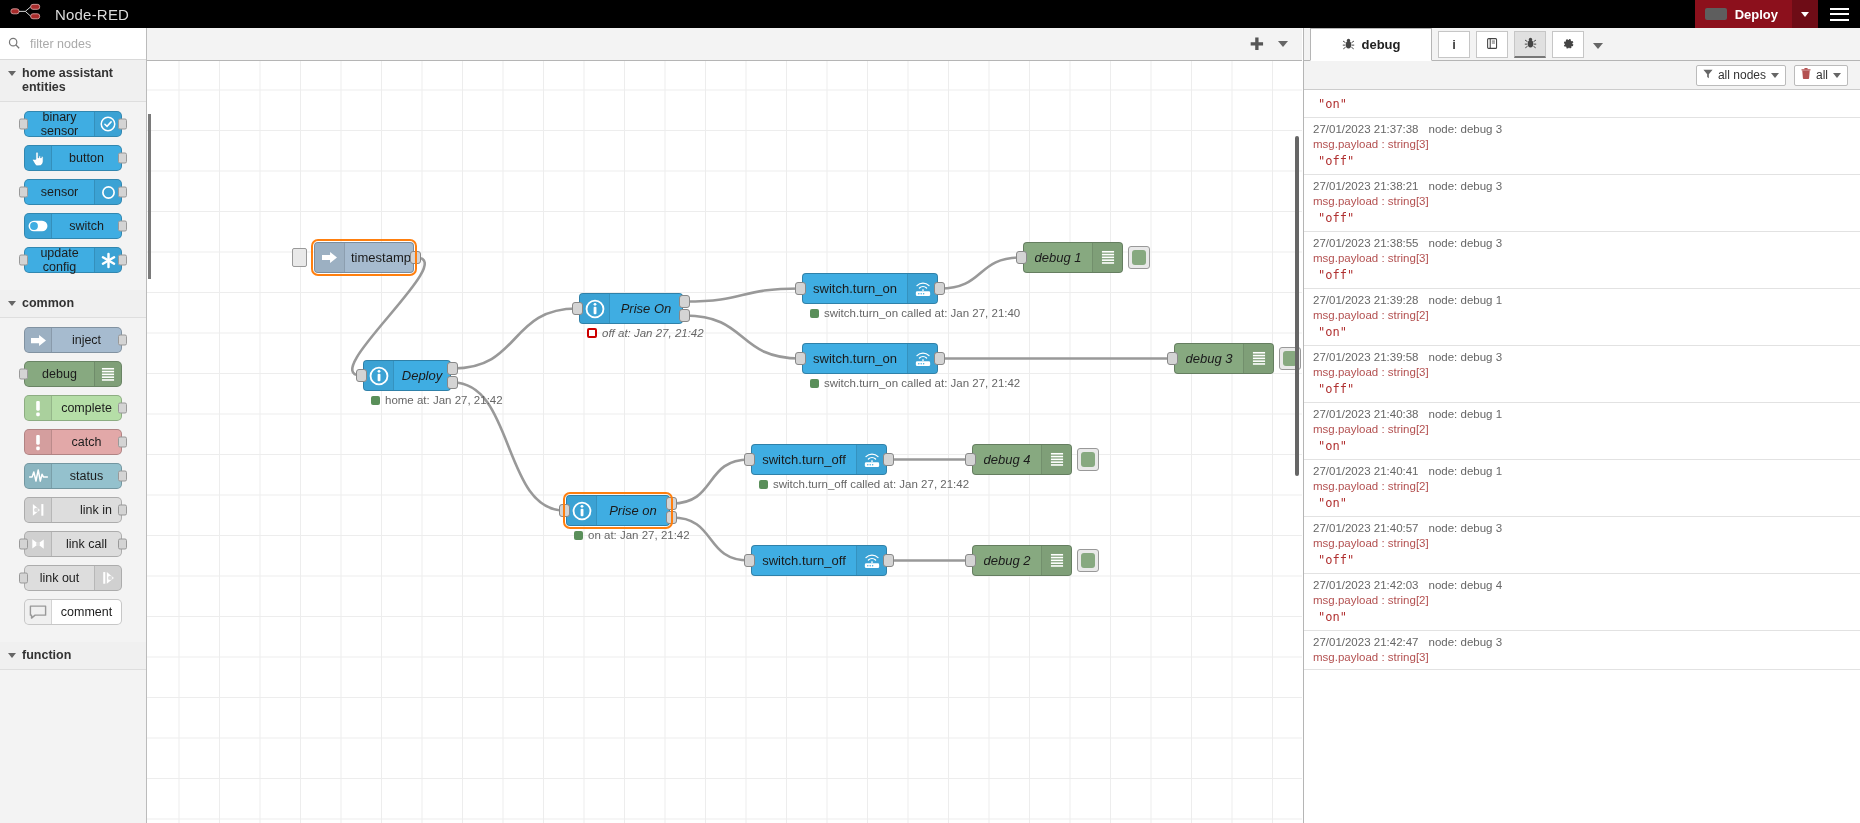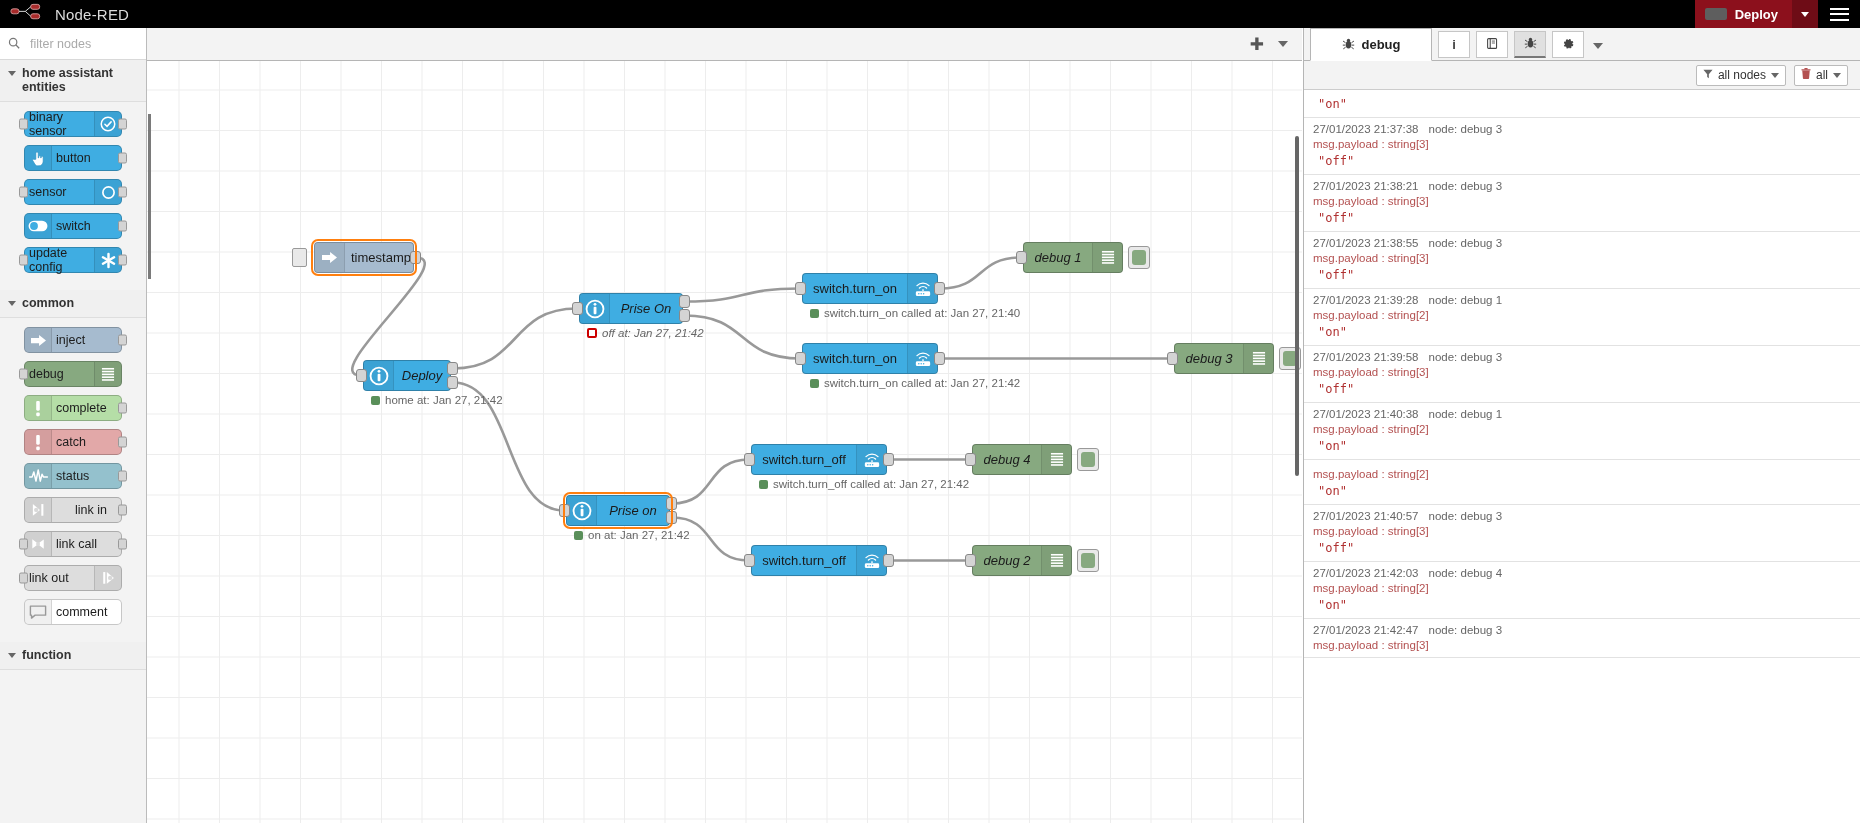--- a/index.html
+++ b/index.html
@@ -93,21 +93,21 @@
   .pal-node {
     position: relative;
     width: 98px; height: 26px;
     margin: 0 auto 8px auto;
     border-radius: 5px;
     border: 1px solid rgba(0,0,0,.22);
     display: flex; align-items: center;
     font-size: 12.5px; color: #1c1c1c;
     cursor: grab;
   }
-  .pal-node .lbl { flex: 1; padding: 0 4px; }
+  .pal-node .lbl { flex: 1; text-align: center; padding: 0 4px; }
   .pal-ico {
     width: 27px; height: 100%;
     display: flex; align-items: center; justify-content: center;
     flex: 0 0 auto;
   }
   .pal-ico.left  { border-right: 1px solid rgba(0,0,0,.12); border-radius: 4px 0 0 4px; background: rgba(0,0,0,.06); }
   .pal-ico.right { border-left: 1px solid rgba(0,0,0,.12); border-radius: 0 4px 4px 0; background: rgba(0,0,0,.06); }
   .port {
     position: absolute; width: 9px; height: 11px;
     background: #d4d4d4; border: 1px solid #999; border-radius: 2px;
@@ -830,20 +830,21 @@
         <div class="dbg-meta"><span>27/01/2023 21:39:58</span><span class="node-ref">node: debug 3</span></div>
         <div class="dbg-prop">msg.payload : string[3]</div>
         <div class="dbg-val">"off"</div>
       </div>
       <div class="dbg-msg">
         <div class="dbg-meta"><span>27/01/2023 21:40:38</span><span class="node-ref">node: debug 1</span></div>
         <div class="dbg-prop">msg.payload : string[2]</div>
         <div class="dbg-val">"on"</div>
       </div>
       <div class="dbg-msg">
+        <div class="dbg-meta"><span>27/01/2023 21:40:41</span><span class="node-ref">node: debug 1</span></div>
         <div class="dbg-prop">msg.payload : string[2]</div>
         <div class="dbg-val">"on"</div>
       </div>
       <div class="dbg-msg">
         <div class="dbg-meta"><span>27/01/2023 21:40:57</span><span class="node-ref">node: debug 3</span></div>
         <div class="dbg-prop">msg.payload : string[3]</div>
         <div class="dbg-val">"off"</div>
       </div>
       <div class="dbg-msg">
         <div class="dbg-meta"><span>27/01/2023 21:42:03</span><span class="node-ref">node: debug 4</span></div>

